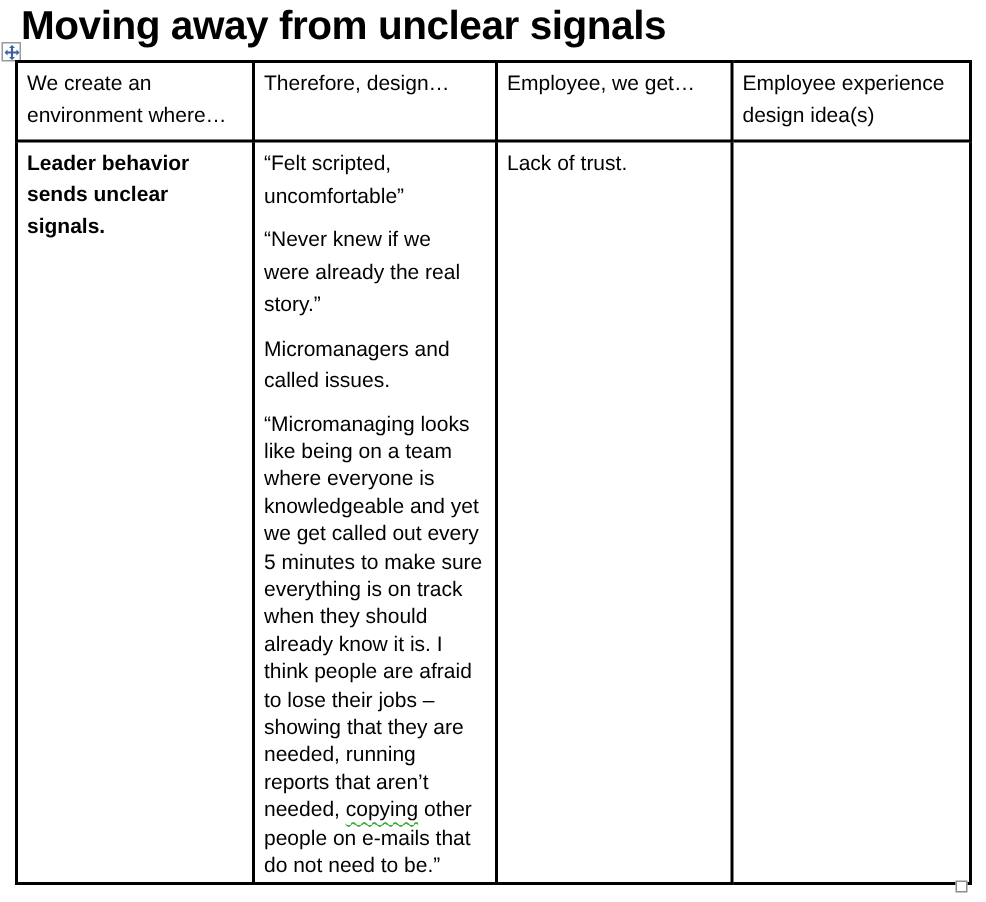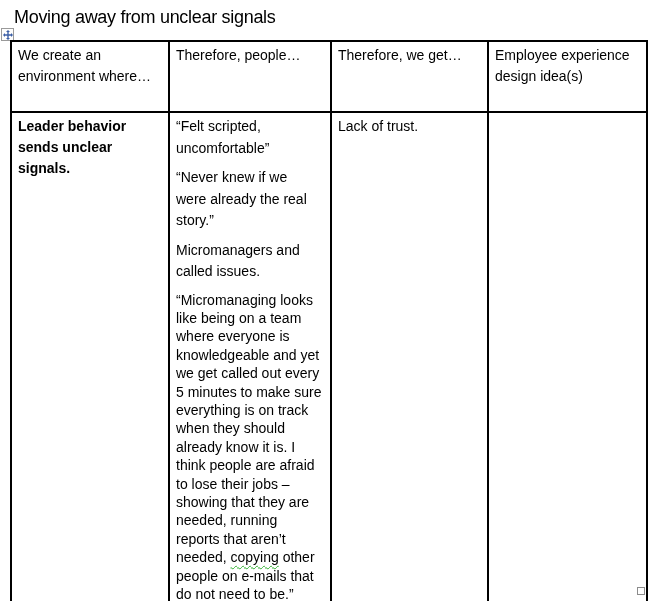--- a/index.html
+++ b/index.html
@@ -9,22 +9,22 @@
     background: #ffffff;
     font-family: "Liberation Sans", sans-serif;
     color: #000;
     position: relative;
     overflow: hidden;
   }
   .doc-title {
     position: absolute;
     left: 14px; top: 0;
     margin: 0;
-    font-size: 18px;
-    font-weight: 400;
+    font-size: 27px;
+    font-weight: 700;
     letter-spacing: -0.3px;
     line-height: 34px;
     white-space: nowrap;
   }
   .move-handle {
     position: absolute;
     left: 1px; top: 28px;
     width: 13px; height: 13px;
     border: 1px solid #9a9a9a;
     background: #fdfdfd;
@@ -40,21 +40,21 @@
   }
   th, td {
     border: 2px solid #000;
     vertical-align: top;
     text-align: left;
     padding: 3px 6px 3px 6px;
     font-size: 14px;
     font-weight: 400;
     overflow: hidden;
   }
-  thead tr { height: 71px; }
+  thead tr { height: 53px; }
   tbody tr { height: 491px; }
   th { line-height: 21px; }
   td.cell-environment { font-weight: 700; line-height: 21px; }
   td.cell-we-get { line-height: 21px; margin-left: 20px; }
   .para {
     margin: 0 16px 8px 0;
     line-height: 21.5px;
   }
   .para-long {
     margin: 0;
@@ -90,22 +90,22 @@
 <table class="signals">
   <colgroup>
     <col style="width:158px">
     <col style="width:162px">
     <col style="width:157px">
     <col style="width:159px">
   </colgroup>
   <thead>
     <tr>
       <th>We create an environment where…</th>
-      <th>Therefore, people…</th>
-      <th>Therefore, we get…</th>
+      <th>Therefore, design…</th>
+      <th>Employee, we get…</th>
       <th>Employee experience design idea(s)</th>
     </tr>
   </thead>
   <tbody>
     <tr>
       <td class="cell-environment">Leader behavior sends unclear signals.</td>
       <td class="cell-people">
         <p class="para">“Felt scripted, uncomfortable”</p>
         <p class="para">“Never knew if we were already the real story.”</p>
         <p class="para">Micromanagers and called issues.</p>

